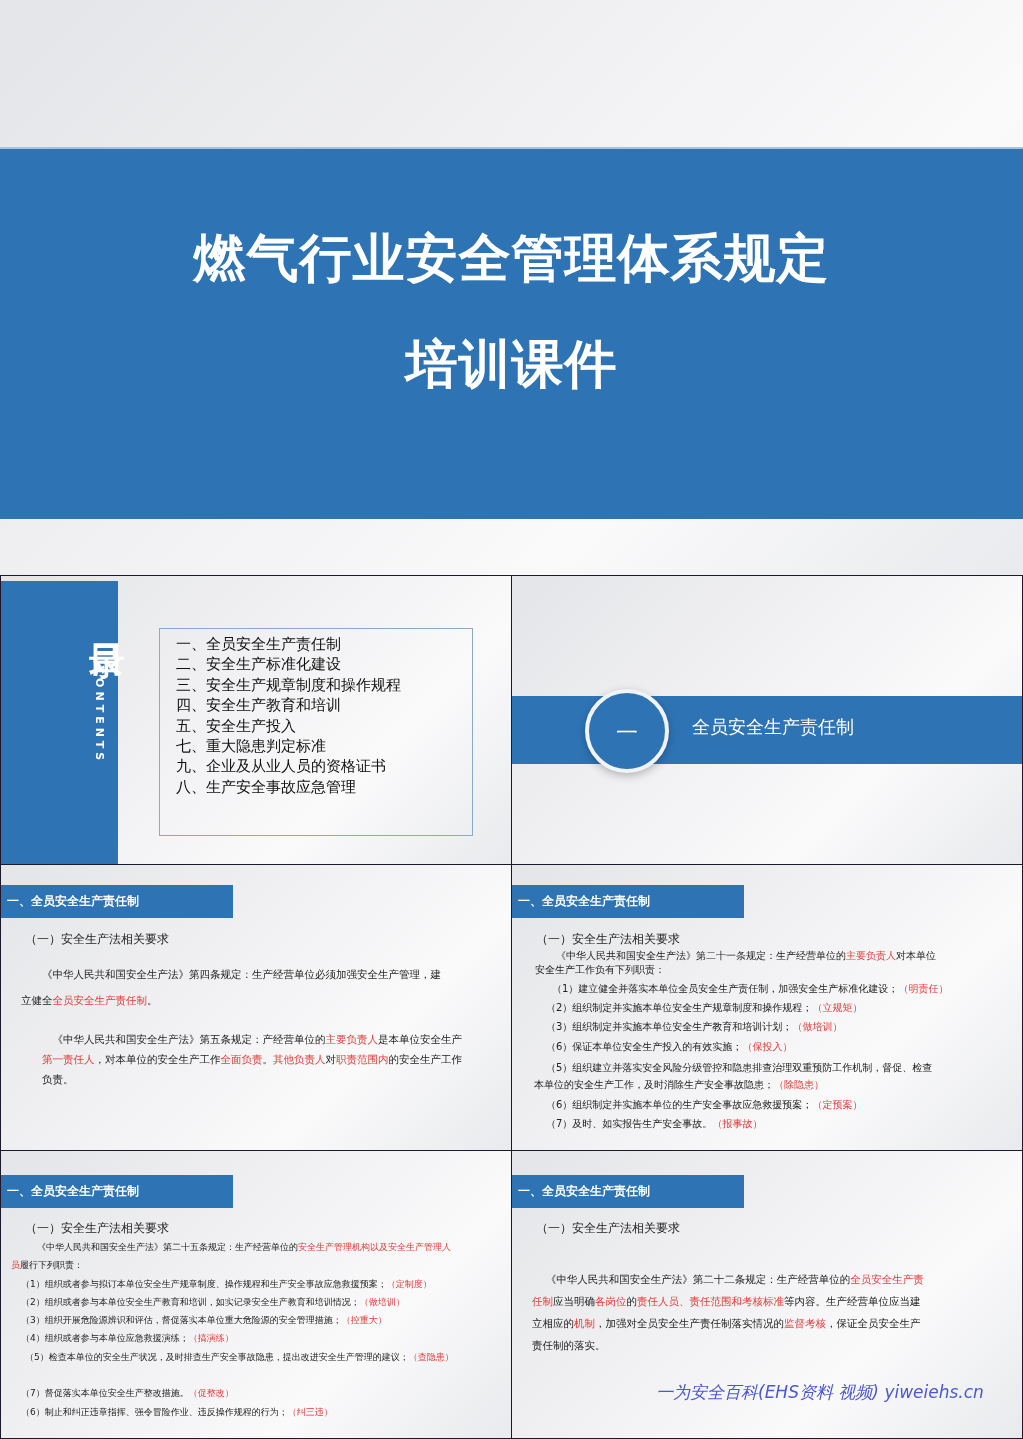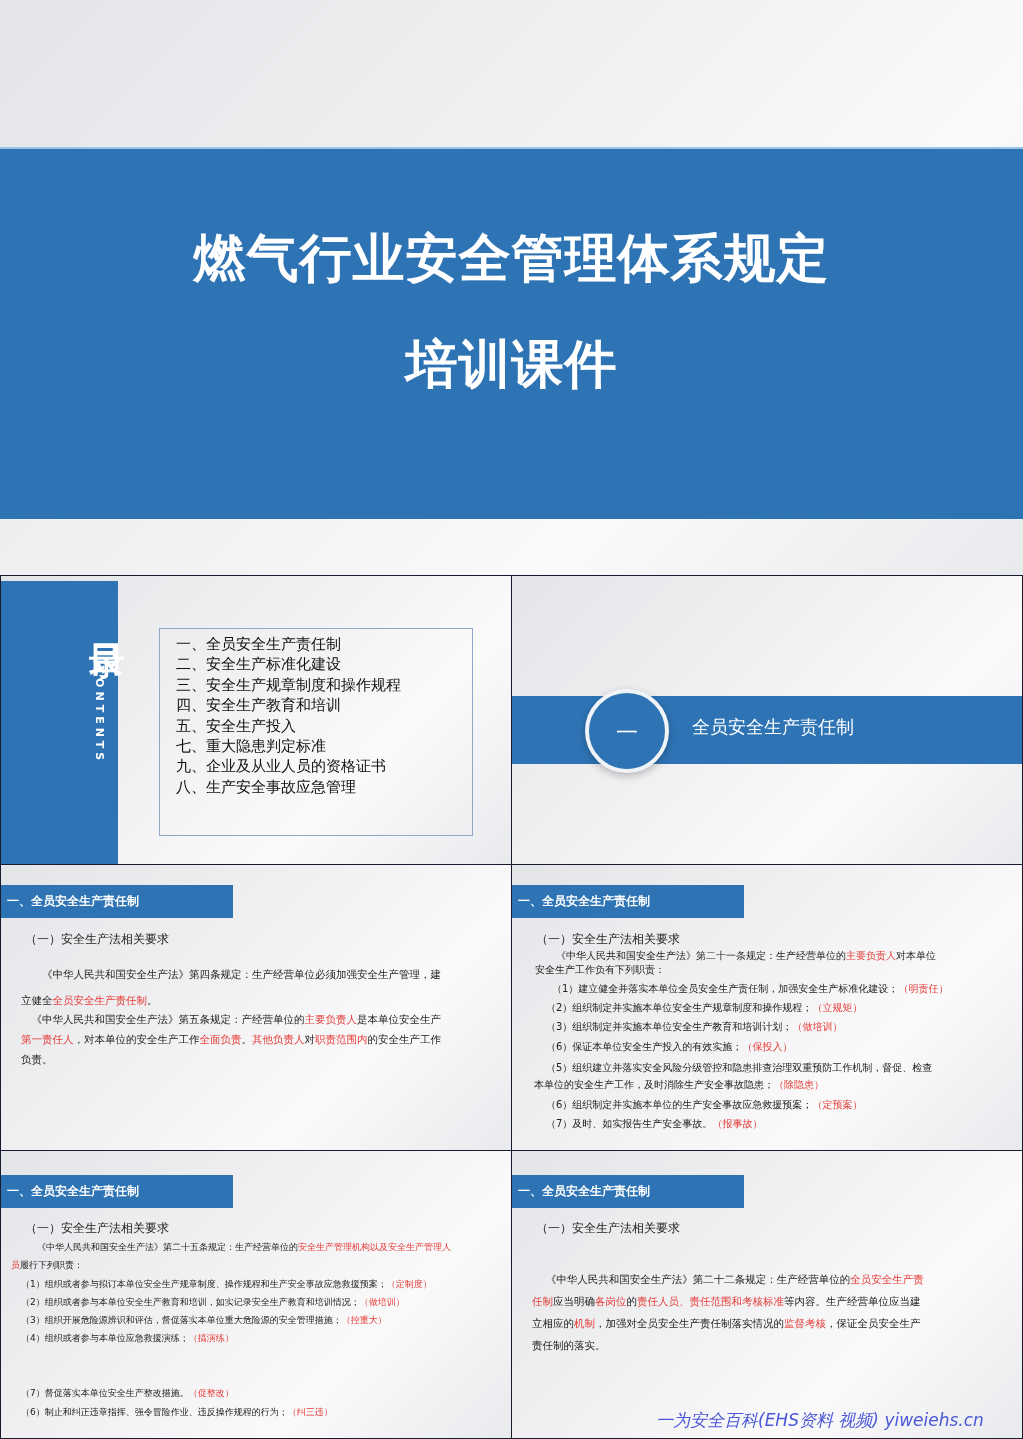--- a/index.html
+++ b/index.html
@@ -91,21 +91,21 @@
   .para {
     position: absolute; left: 20px; width: 430px; font-size: 10.5px; color: #222; line-height: 20px;
   }
   .red { color: #e53935; }
   .line {
     position: absolute; font-size: 10px; color: #222; white-space: nowrap; line-height: 14px;
   }
   .small { font-size: 9px; }
   .watermark {
     position: absolute; left: 656px; top: 1381px; color: #4a57d6;
-    font-size: 17px; font-style: italic; white-space: nowrap; margin-top: 28px;
+    font-size: 17px; font-style: italic; white-space: nowrap;
   }
 </style>
 </head>
 <body>
 
 <div class="cover paper-bg">
   <div class="cover-band"></div>
   <div class="cover-title l1">燃气行业安全管理体系规定</div>
   <div class="cover-title l2">培训课件</div>
 </div>
@@ -131,21 +131,21 @@
   <div class="sec-circle">一</div>
   <div class="sec-title">全员安全生产责任制</div>
 </div>
 
 <div class="slide s-3 paper-bg">
   <div class="hdr">一、全员安全生产责任制</div>
   <div class="sub">（一）安全生产法相关要求</div>
   <div class="para" style="top:96px; text-indent:2em; line-height:26px;">
     <span>《中华人民共和国安全生产法》第四条规定：生产经营单位必须加强安全生产管理，建立健全</span><span class="red">全员安全生产责任制</span><span>。</span>
   </div>
-  <div class="para" style="top:144px; text-indent:1em;">
+  <div class="para" style="top:164px; text-indent:1em;margin-left:21px;">
     <span>《中华人民共和国安全生产法》第五条规定：产经营单位的</span><span class="red">主要负责人</span><span>是本单位安全生产</span><span class="red">第一责任人</span><span>，对本单位的安全生产工作</span><span class="red">全面负责</span><span>。</span><span class="red">其他负责人</span><span>对</span><span class="red">职责范围内</span><span>的安全生产工作负责。</span>
   </div>
 </div>
 
 <div class="slide s-4 paper-bg">
   <div class="hdr">一、全员安全生产责任制</div>
   <div class="sub">（一）安全生产法相关要求</div>
   <div class="line" style="left:44px; top:84px;"><span>《中华人民共和国安全生产法》第二十一条规定：生产经营单位的</span><span class="red">主要负责人</span><span>对本单位</span></div>
   <div class="line" style="left:23px; top:98px;">安全生产工作负有下列职责：</div>
   <div class="line" style="left:40px; top:117px;"><span>（1）建立健全并落实本单位全员安全生产责任制，加强安全生产标准化建设；</span><span class="red">（明责任）</span></div>
@@ -160,20 +160,21 @@
 
 <div class="slide s-5 paper-bg">
   <div class="hdr" style="top:24px;">一、全员安全生产责任制</div>
   <div class="sub" style="top:69px;">（一）安全生产法相关要求</div>
   <div class="line small" style="left:20px; top:89px;margin-left:16px;"><span>《中华人民共和国安全生产法》第二十五条规定：生产经营单位的</span><span class="red">安全生产管理机构以及安全生产管理人</span></div>
   <div class="line small" style="left:10px; top:107px;"><span class="red">员</span><span>履行下列职责：</span></div>
   <div class="line small" style="left:20px; top:126px;"><span>（1）组织或者参与拟订本单位安全生产规章制度、操作规程和生产安全事故应急救援预案；</span><span class="red">（定制度）</span></div>
   <div class="line small" style="left:20px; top:144px;"><span>（2）组织或者参与本单位安全生产教育和培训，如实记录安全生产教育和培训情况；</span><span class="red">（做培训）</span></div>
   <div class="line small" style="left:20px; top:162px;"><span>（3）组织开展危险源辨识和评估，督促落实本单位重大危险源的安全管理措施；</span><span class="red">（控重大）</span></div>
   <div class="line small" style="left:20px; top:180px;"><span>（4）组织或者参与本单位应急救援演练；</span><span class="red">（搞演练）</span></div>
+  <div class="line small" style="left:24px; top:199px;"><span>（5）检查本单位的安全生产状况，及时排查生产安全事故隐患，提出改进安全生产管理的建议；</span><span class="red">（查隐患）</span></div>
   <div class="line small" style="left:20px; top:207px;margin-top:47px;"><span>（6）制止和纠正违章指挥、强令冒险作业、违反操作规程的行为；</span><span class="red">（纠三违）</span></div>
   <div class="line small" style="left:20px; top:235px;"><span>（7）督促落实本单位安全生产整改措施。</span><span class="red">（促整改）</span></div>
 </div>
 
 <div class="slide s-6 paper-bg">
   <div class="hdr" style="top:24px;">一、全员安全生产责任制</div>
   <div class="sub" style="top:69px;">（一）安全生产法相关要求</div>
   <div class="para" style="top:117px; width:395px; text-indent:1.3em; line-height:22px;">
     <span>《中华人民共和国安全生产法》第二十二条规定：生产经营单位的</span><span class="red">全员安全生产责任制</span><span>应当明确</span><span class="red">各岗位</span><span>的</span><span class="red">责任人员、责任范围和考核标准</span><span>等内容。生产经营单位应当建立相应的</span><span class="red">机制</span><span>，加强对全员安全生产责任制落实情况的</span><span class="red">监督考核</span><span>，保证全员安全生产责任制的落实。</span>
   </div>

